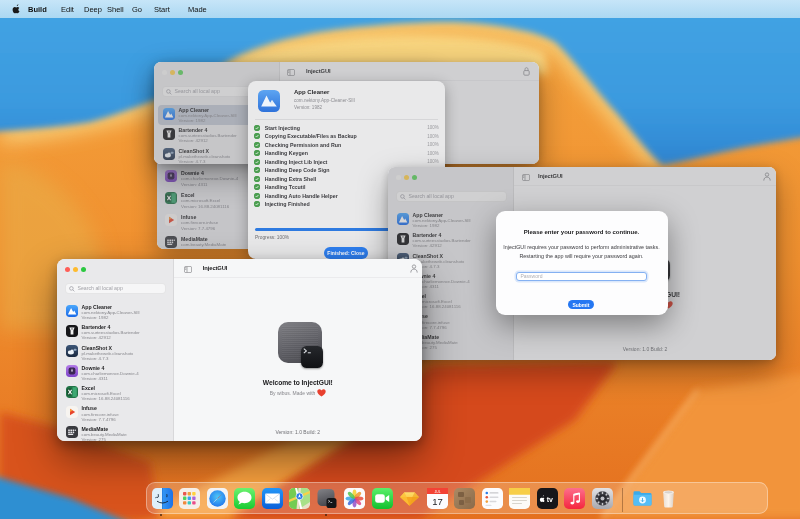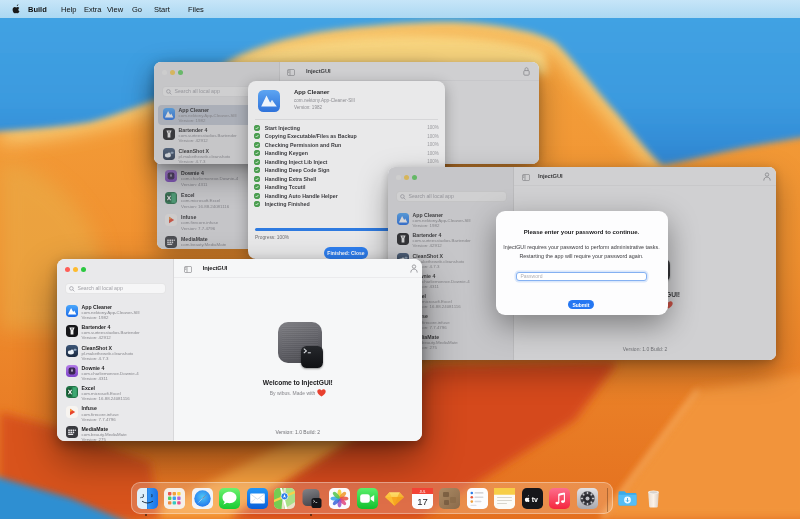--- a/index.html
+++ b/index.html
@@ -26,21 +26,21 @@
 .ttl{position:absolute;font-size:5.8px;font-weight:bold;color:#1b1b1d;letter-spacing:-.1px}
 .dim{position:absolute;left:0;top:0;right:0;bottom:0}
 .wicon{position:absolute;border-radius:10px;background:linear-gradient(160deg,#808085 0%,#67676d 45%,#46464c 100%)}
 .wicon:after{content:"";position:absolute;left:4px;right:4px;top:4px;bottom:4px;background:repeating-linear-gradient(0deg,rgba(255,255,255,.04) 0 .5px,rgba(0,0,0,.04) 1px 2px)}
 .term{position:absolute;border-radius:5.5px;background:linear-gradient(#26282c,#101114);box-shadow:0 1px 2px rgba(0,0,0,.4)}
 .sheetrow{position:relative;height:8.52px}
 .chk{position:absolute;left:6.8px;top:1px;width:6px;height:6px;border-radius:50%;background:#43a047}
 .chk svg{position:absolute;left:0;top:0}
 .srt{position:absolute;left:17px;top:1px;font-size:5.3px;font-weight:bold;color:#3c3c40;white-space:nowrap}
 .pct{position:absolute;right:6px;top:1.5px;font-size:4.5px;color:#9a9a9e}
-#dock{position:absolute;left:131px;top:481.5px;width:482px;height:32px;border-radius:9px;background:rgba(255,240,228,.22);border:.5px solid rgba(255,255,255,.35)}
+#dock{position:absolute;left:146px;top:481.5px;width:622px;height:32px;border-radius:9px;background:rgba(255,240,228,.22);border:.5px solid rgba(255,255,255,.35)}
 .dk{position:absolute;top:5px;width:21px;height:21px}
 .dk svg{position:absolute;left:0;top:0}
 .dot{position:absolute;top:31.2px;width:2.2px;height:2.2px;border-radius:50%;background:rgba(45,25,8,.8)}
 .vertxt{position:absolute;font-size:5px;color:#6e6e73;white-space:nowrap}
 </style></head>
 <body>
 <svg id="wall" viewBox="0 0 800 519" preserveAspectRatio="none">
 <defs>
 <linearGradient id="og" x1="0" y1="0" x2="0" y2="1">
  <stop offset="0" stop-color="#f4a33e"></stop>
@@ -75,26 +75,26 @@
 <path fill="url(#bl1)" filter="url(#b3)" d="M-12,8 L812,8 L812,136 C780,141 750,146 728,151 C700,157 680,163 662,165 C645,150 625,122 614,110 C600,95 570,55 555,42 C540,34 530,32 520,30 C495,24 465,22 450,22 C420,22 390,24 370,26 C345,28 315,32 300,36 C280,40 260,46 240,55 C226,62 221,66 215,70 C205,78 197,83 190,86 C175,93 162,98 150,102 C130,109 110,117 90,122 C60,127 30,129 -12,132 Z"></path>
 <path fill="#2f8fd2" filter="url(#b3)" d="M-12,474 L70,498 L135,525 L-12,525 Z"></path>
 </svg>
 <div id="menubar">
  <span style="left:11px;top:3.5px">
       <svg width="9" height="11" viewBox="0 0 9 11">
         <path fill="#1a1a1a" d="M6.4,1.1 C6.5,0.6 6.9,0.1 7.3,0 C7.4,0.5 7.2,1 6.9,1.4 C6.6,1.8 6.2,2.1 5.8,2 C5.7,1.7 5.9,1.4 6.4,1.1 Z M7.9,8.2 C8.2,7.8 8.3,7.6 8.5,7.2 C7.1,6.6 6.9,4.6 8.3,3.9 C7.9,3.4 7.3,3.1 6.7,3.1 C6.1,3.1 5.7,3.4 5.3,3.4 C4.9,3.4 4.4,3.1 3.8,3.1 C2.7,3.2 1.6,4 1.6,5.7 C1.6,7.4 2.8,9.3 3.7,9.3 C4.1,9.3 4.5,9 5.1,9 C5.7,9 6,9.3 6.5,9.3 C7.1,9.3 7.5,8.8 7.9,8.2 Z"></path>
       </svg>
     </span>
  <span style="left:28px;font-weight:bold">Build</span>
- <span style="left:61px">Help</span>
- <span style="left:84px">Extra</span>
- <span style="left:107px">View</span>
+ <span style="left:61px">Edit</span>
+ <span style="left:84px">Deep</span>
+ <span style="left:107px">Shell</span>
  <span style="left:132px">Go</span>
  <span style="left:154px">Start</span>
- <span style="left:188px">Files</span>
+ <span style="left:188px">Made</span>
 </div>
 <div class="win" id="winW2" style="left:156.5px;top:64px;width:280px;height:185px;border-radius:7px;box-shadow:0 10px 24px rgba(0,0,0,.3)">
 <div class="main" style="left:117px"></div>
 <div class="side" style="width:117px">
  <div class="applist" style="top:39.5px;left:7px;right:4px">
         <div class="app" style="height:22px">
           <span class="ic">
             <svg width="12" height="12" viewBox="0 0 12 12">
               <defs>
                 <linearGradient id="acg" x1="0" y1="0" x2="0" y2="1">

